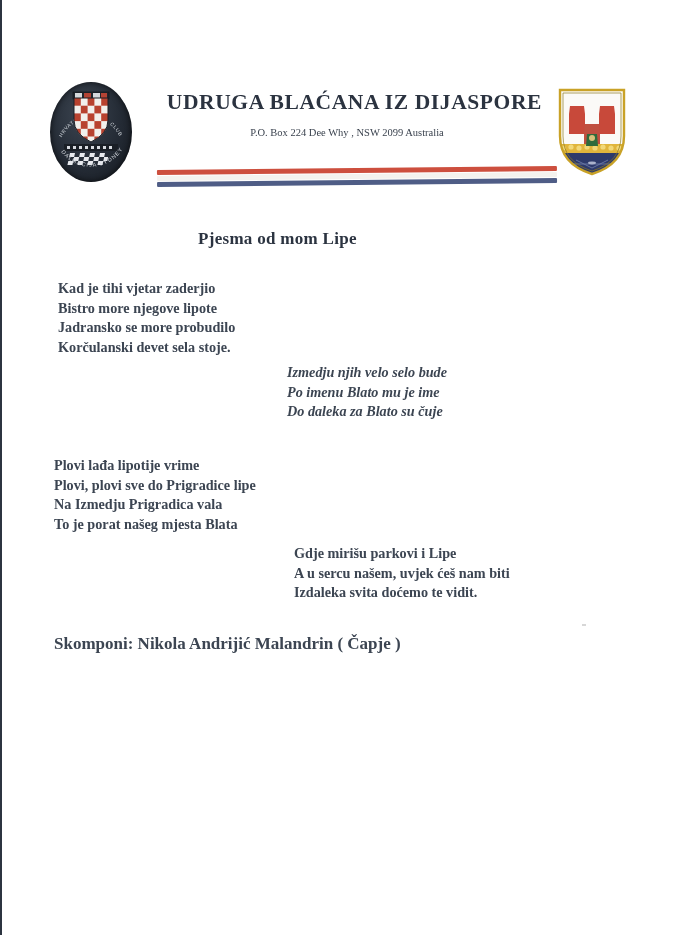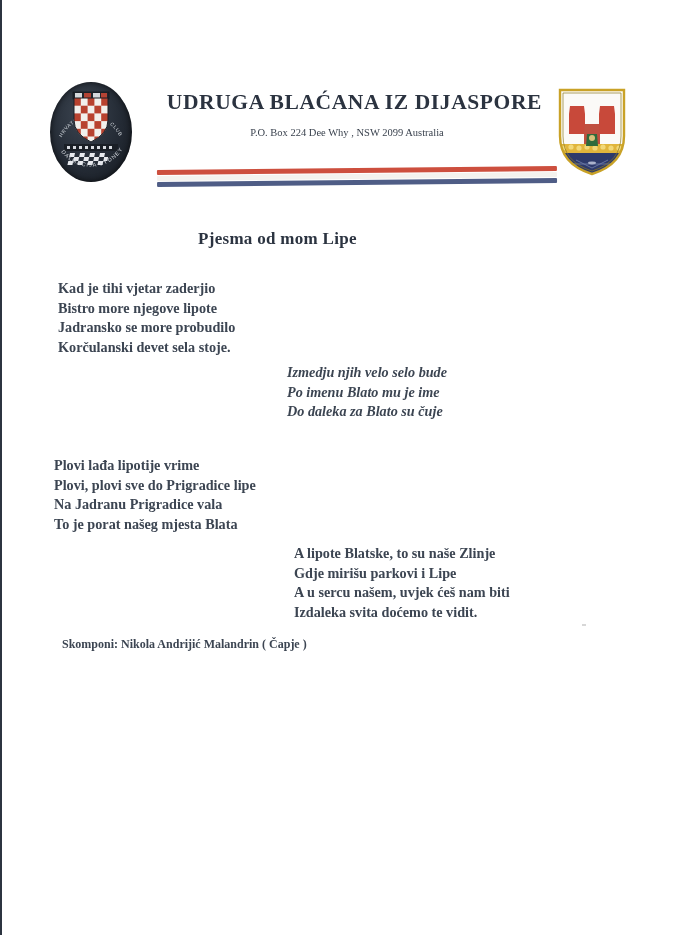--- a/index.html
+++ b/index.html
@@ -118,23 +118,23 @@
   }
   .stanza .line { display: block; }
 
   .stanza.s1 { left: 56px;  top: 279px; }
   .stanza.s2 { left: 285px; top: 363px; font-style: italic; }
   .stanza.s3 { left: 52px;  top: 456px; }
   .stanza.s4 { left: 292px; top: 544px; }
 
   .signature {
     position: absolute;
-    left: 60px;
+    left: 52px;
     top: 634px;
-    font-size: 12px;
+    font-size: 17px;
     font-weight: bold;
     line-height: 20px;
     color: #3c4552;
     white-space: nowrap;
   }
   .signature .sig-line2 {
     display: block;
     padding-left: 72px;
   }
 
@@ -317,26 +317,25 @@
 
   <div class="stanza s2">
     <span class="line">Izmedju njih velo selo bude</span>
     <span class="line">Po imenu Blato mu je ime</span>
     <span class="line">Do daleka za Blato su čuje</span>
   </div>
 
   <div class="stanza s3">
     <span class="line">Plovi lađa lipotije vrime</span>
     <span class="line">Plovi, plovi sve do Prigradice lipe</span>
-    <span class="line">Na Jadranu Prigradice vala</span>
+    <span class="line">Na Izmedju Prigradica vala</span>
     <span class="line">To je porat našeg mjesta Blata</span>
   </div>
 
   <div class="stanza s4">
-    <span class="line">A lipote Blatske, to su naše Zlinje</span>
     <span class="line">Gdje mirišu parkovi i Lipe</span>
     <span class="line">A u sercu našem, uvjek ćeš nam biti</span>
     <span class="line">Izdaleka svita doćemo te vidit.</span>
   </div>
 
   <div class="signature">
     <span>Skomponi:  Nikola Andrijić  Malandrin  ( Čapje )</span>
   </div>
 
   <div class="speck"></div>

